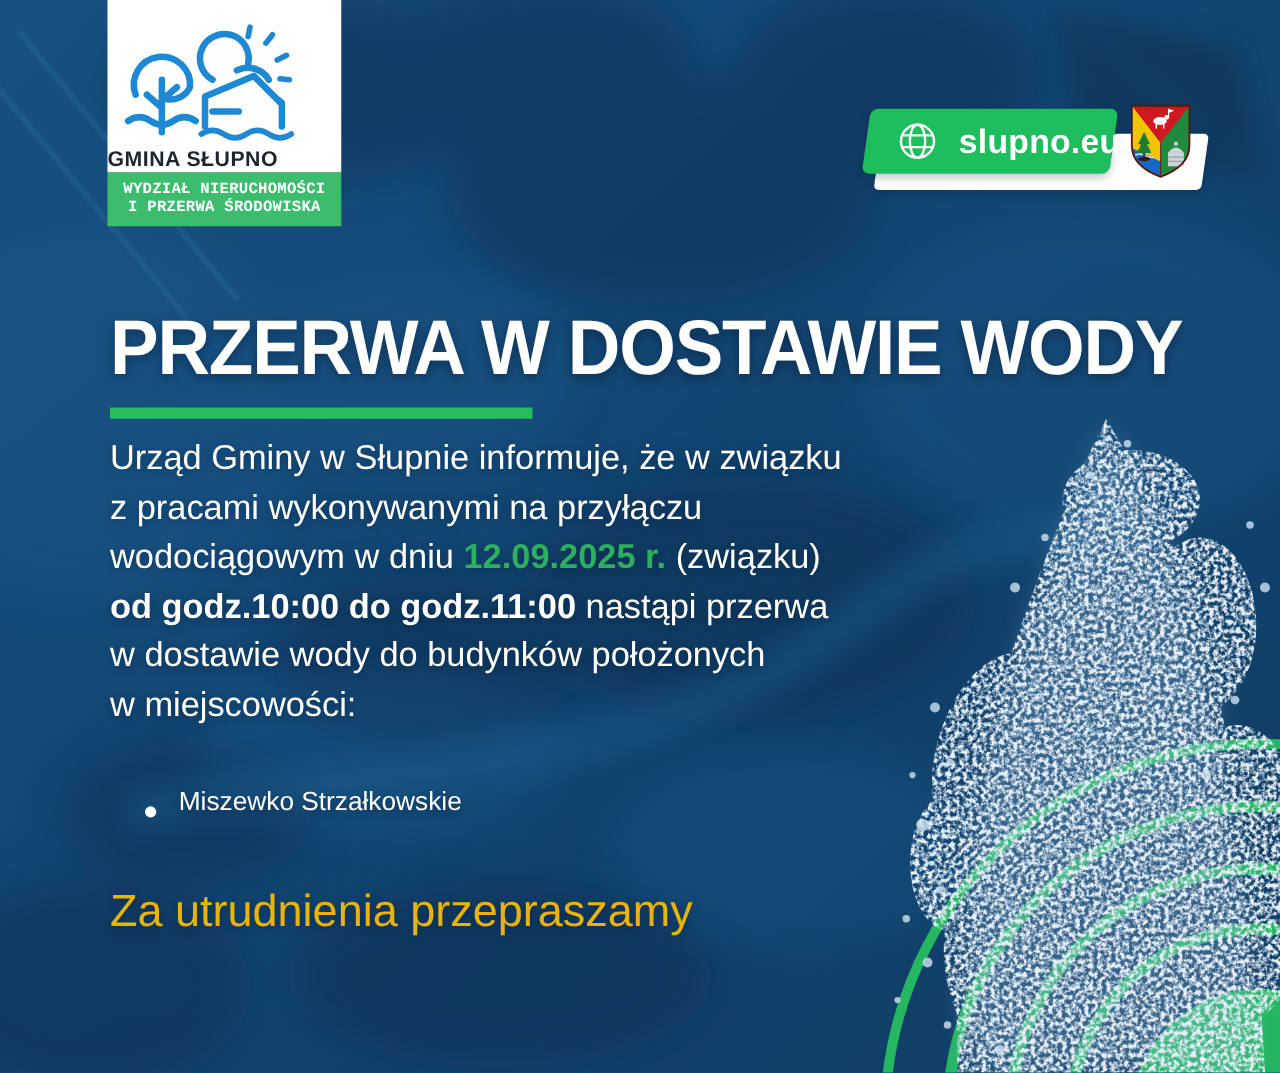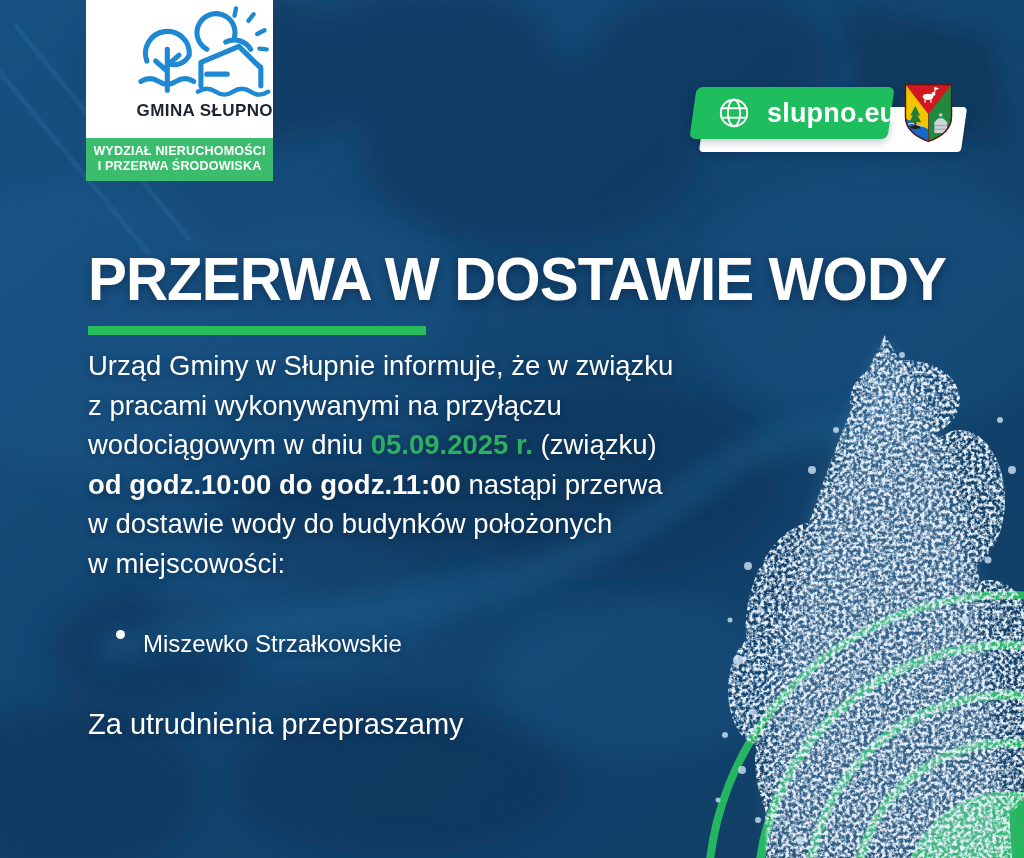--- a/index.html
+++ b/index.html
@@ -6,24 +6,24 @@
   html,body { width:1024px; height:858px; }
   body {
     position:relative; overflow:hidden;
     font-family:"Liberation Sans","DejaVu Sans",sans-serif;
     background:#134672;
   }
   .bg-svg { position:absolute; left:0; top:0; z-index:0; }
 
   
   .logo-card { position:absolute; left:86px; top:0; width:187px; z-index:3; }
-  .logo-white { background:#ffffff; height:138px; display:flex; flex-direction:column; align-items:flex-end; justify-content:flex-end; padding-bottom:17px; }
+  .logo-white { background:#ffffff; height:138px; display:flex; flex-direction:column; align-items:flex-start; justify-content:flex-end; padding-bottom:0; }
   .logo-art { width:150px; height:100px; margin-top:4px; }
   .logo-title { font-size:17px; font-weight:bold; color:#1f2430; letter-spacing:.4px; margin-top:2px; }
-  .logo-banner { background:#3cbd6e; color:#ffffff; text-align:center; padding:6px 4px 7px; }
+  .logo-banner { background:#3cbd6e; color:#ffffff; text-align:center; padding:6px 4px 7px;font-family:Liberation Mono, monospace; }
   .logo-banner div { font-size:12.5px; font-weight:bold; line-height:15px; letter-spacing:.2px; }
 
   
   .badge-zone { position:absolute; left:688px; top:80px; width:300px; height:78px; z-index:3; }
   .white-strip { position:absolute; left:14px; top:27px; width:262px; height:45px;
     background:#ffffff; border-radius:4px; transform:skewX(-8deg); box-shadow:0 3px 8px rgba(5,25,50,.25); }
   .green-badge { position:absolute; left:5px; top:7px; width:198px; height:52px;
     background:#1ebd5e; border-radius:6px; transform:skewX(-8deg);
     display:flex; align-items:center; box-shadow:0 3px 8px rgba(5,25,50,.25); }
   .green-badge-inner { transform:skewX(8deg); display:flex; align-items:center; gap:16px; padding-left:24px; }
@@ -39,26 +39,26 @@
   .divider { position:absolute; left:88px; top:326px; width:338px; height:9px; background:#27bd5c; z-index:2; }
 
   
   .bodytext { position:absolute; left:88px; top:346px; width:640px; z-index:2;
     color:#ffffff; font-size:27.5px; line-height:39.5px; white-space:pre-line;
     text-shadow:0 2px 7px rgba(4,20,45,.4); }
   .bodytext .date-green { color:#2dae60; font-weight:bold; }
   .bodytext .bold-white { font-weight:bold;text-align:center; }
 
   .locations { position:absolute; left:88px; top:630px; z-index:2; list-style:none; }
-  .locations li { display:flex; align-items:flex-start; color:#ffffff; font-size:24px;
+  .locations li { display:flex; align-items:flex-end; color:#ffffff; font-size:21px;
     text-shadow:0 2px 7px rgba(4,20,45,.4); }
   .locations .dot { width:9px; height:9px; border-radius:50%; background:#ffffff; margin:0 18px 0 28px; flex:0 0 auto; }
 
-  .closing { position:absolute; left:88px; top:708px; z-index:2; color:#ffffff;
-    font-size:29px; text-shadow:0 2px 7px rgba(4,20,45,.4); }
+  .closing { position:absolute; left:88px; top:708px; z-index:2; color:#eab308;
+    font-size:36px; text-shadow:0 2px 7px rgba(4,20,45,.4); }
 </style>
 </head>
 <body>
 
 <svg class="bg-svg" width="1024" height="858" viewBox="0 0 1024 858">
   <defs>
     <linearGradient id="bgGrad" x1="0" y1="0" x2="1" y2="1">
       <stop offset="0" stop-color="#175181"></stop>
       <stop offset=".45" stop-color="#134672"></stop>
       <stop offset="1" stop-color="#0f3c63"></stop>
@@ -242,21 +242,21 @@
     <line x1="50" y1="64" x2="50" y2="119" stroke="#5e1410" stroke-width="1.5"></line>
     <path d="M3,3 H97 V68 C97,97 72,111 50,119 C28,111 3,97 3,68 Z" fill="none" stroke="#5e1410" stroke-width="3"></path>
   </svg>
 </div>
 
 <h1 class="headline">PRZERWA W DOSTAWIE WODY</h1>
 <div class="divider"></div>
 
 <p class="bodytext"><span>Urząd Gminy w Słupnie informuje, że w związku
 z pracami wykonywanymi na przyłączu
-wodociągowym w dniu </span><span class="date-green">05.09.2025 r.</span><span> (związku)
+wodociągowym w dniu </span><span class="date-green">12.09.2025 r.</span><span> (związku)
 </span><span class="bold-white">od godz.10:00 do godz.11:00</span><span> nastąpi przerwa
 w dostawie wody do budynków położonych
 w miejscowości:</span></p>
 
 <ul class="locations">
   <li>
     <span class="dot"></span>
     <span>Miszewko Strzałkowskie</span>
   </li>
 </ul>

